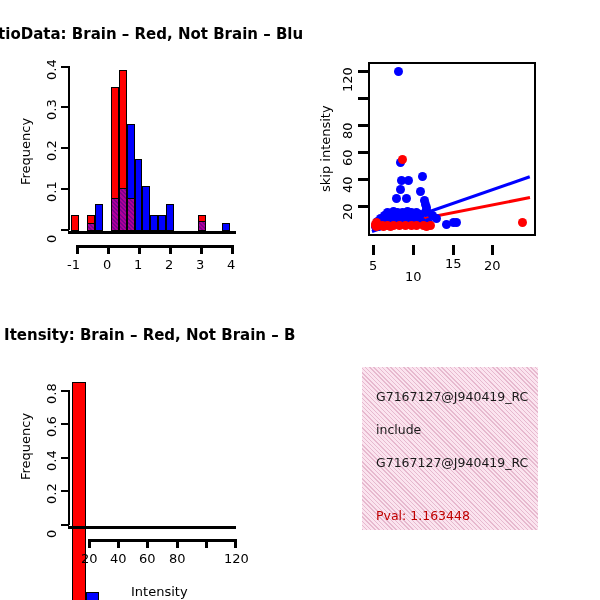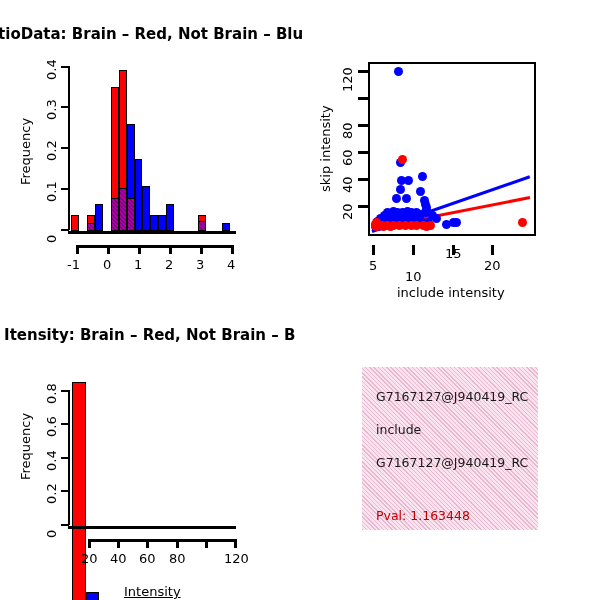--- a/index.html
+++ b/index.html
@@ -220,24 +220,23 @@
 
     <div class="axname vert" style="left:18px;top:192px;">skip intensity</div>
 
     <div class="tick" style="left:72px;top:245px;width:3px;height:10px;"></div>
     <div class="tick" style="left:112px;top:245px;width:3px;height:10px;"></div>
     <div class="tick" style="left:152px;top:245px;width:3px;height:10px;"></div>
     <div class="tick" style="left:191px;top:245px;width:3px;height:10px;"></div>
 
     <div class="ticklab" style="left:69px;top:258px;">5</div>
     <div class="ticklab" style="left:105px;top:258px;margin-top:11px;">10</div>
-    <div class="ticklab" style="left:145px;top:246px;">15</div>
+    <div class="ticklab" style="left:145px;top:256px;">15</div>
     <div class="ticklab" style="left:184px;top:258px;">20</div>
 
-    <div class="axname" style="left:97px;top:285px;">include intensity</div>
   </div>
 
   <div class="panel" style="left:0;top:300px;width:300px;height:300px;">
 
     <div class="ptitle" style="left:-22px;top:26px;">ne Itensity: Brain – Red, Not Brain – B</div>
 
     <div class="axisline" style="left:68px;top:90px;width:2px;height:135px;"></div>
     <div class="tick" style="left:61px;top:224px;width:8px;height:2px;"></div>
     <div class="tick" style="left:61px;top:190px;width:8px;height:2px;"></div>
     <div class="tick" style="left:61px;top:157px;width:8px;height:2px;"></div>
@@ -265,21 +264,21 @@
     <div class="tick" style="left:176px;top:239px;width:3px;height:9px;"></div>
     <div class="tick" style="left:205px;top:239px;width:3px;height:9px;"></div>
     <div class="tick" style="left:234px;top:239px;width:3px;height:9px;"></div>
 
     <div class="ticklab" style="left:81px;top:251px;">20</div>
     <div class="ticklab" style="left:110px;top:251px;">40</div>
     <div class="ticklab" style="left:139px;top:251px;">60</div>
     <div class="ticklab" style="left:169px;top:251px;">80</div>
     <div class="ticklab" style="left:224px;top:251px;">120</div>
 
-    <div class="axname" style="left:124px;top:284px;text-decoration:underline;">Intensity</div>
+    <div class="axname" style="left:131px;top:284px;">Intensity</div>
   </div>
 
   <div class="panel" style="left:300px;top:300px;width:300px;height:300px;">
     <div class="infobox" style="left:62px;top:67px;width:176px;height:163px;">
       <div class="infoline" style="left:14px;top:22px;">G7167127@J940419_RC</div>
       <div class="infoline" style="left:14px;top:55px;">include</div>
       <div class="infoline" style="left:14px;top:88px;">G7167127@J940419_RC</div>
       <div class="infoline pval" style="left:14px;top:141px;">Pval: 1.163448</div>
     </div>
   </div>

